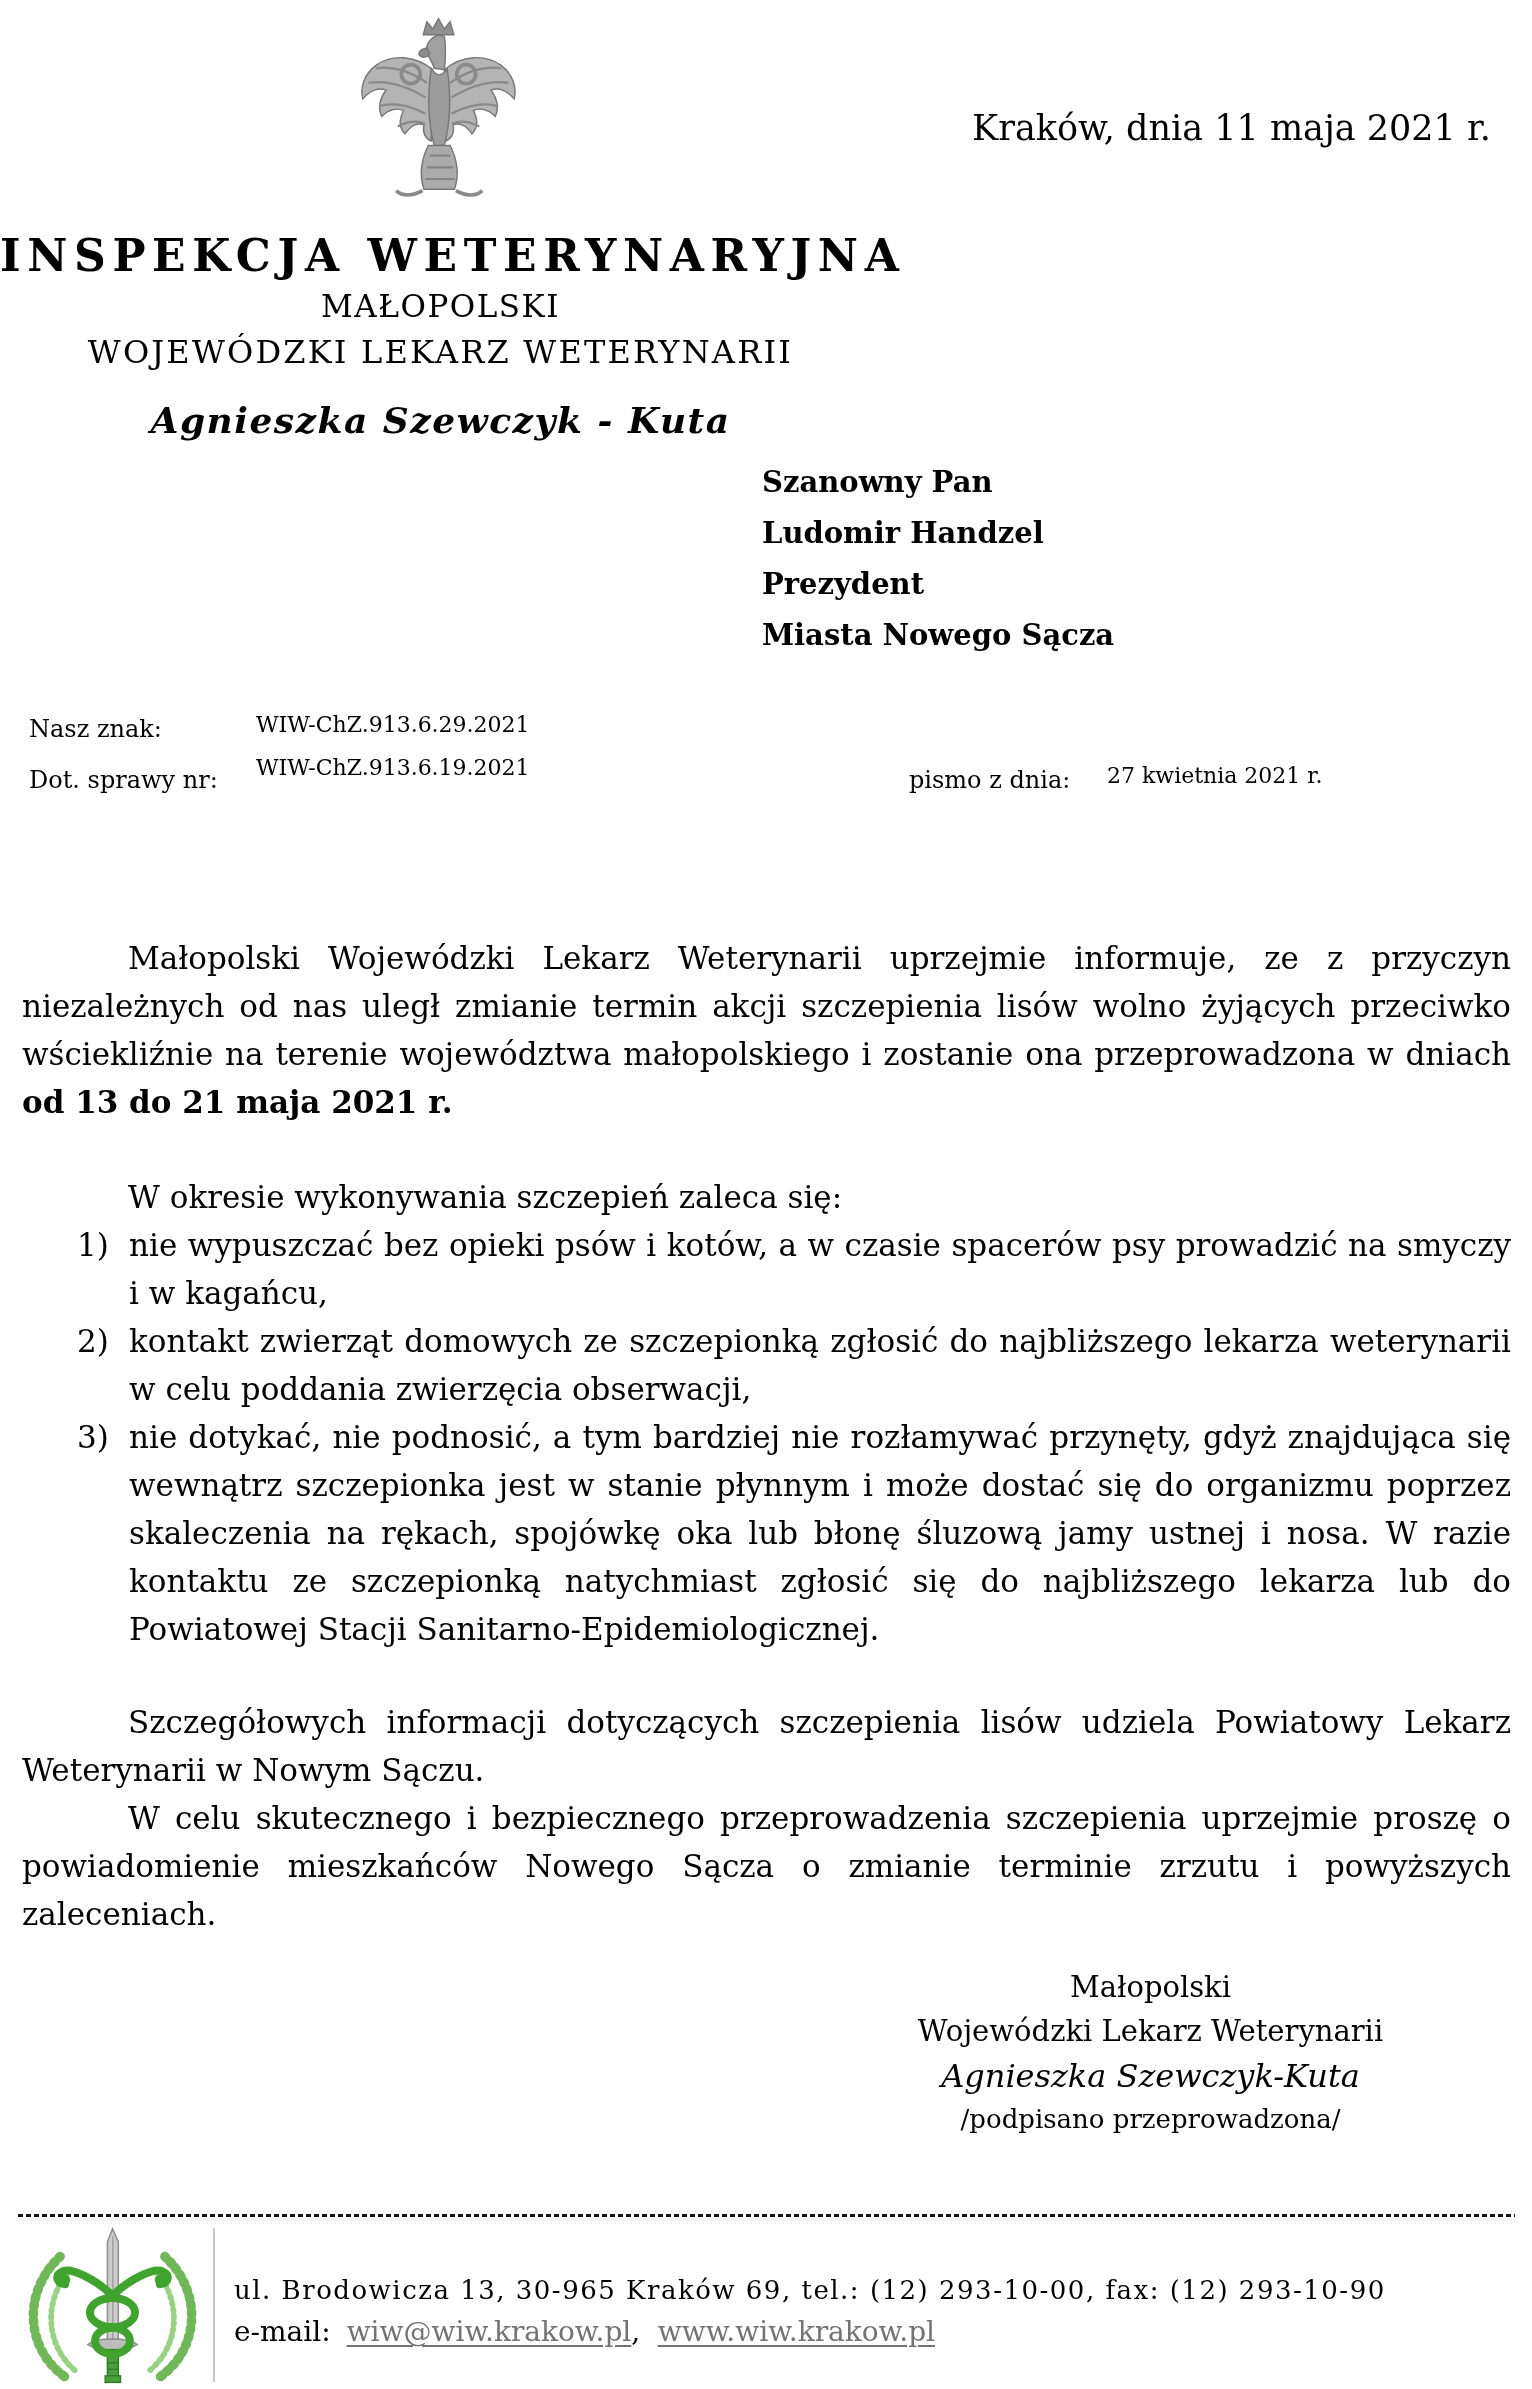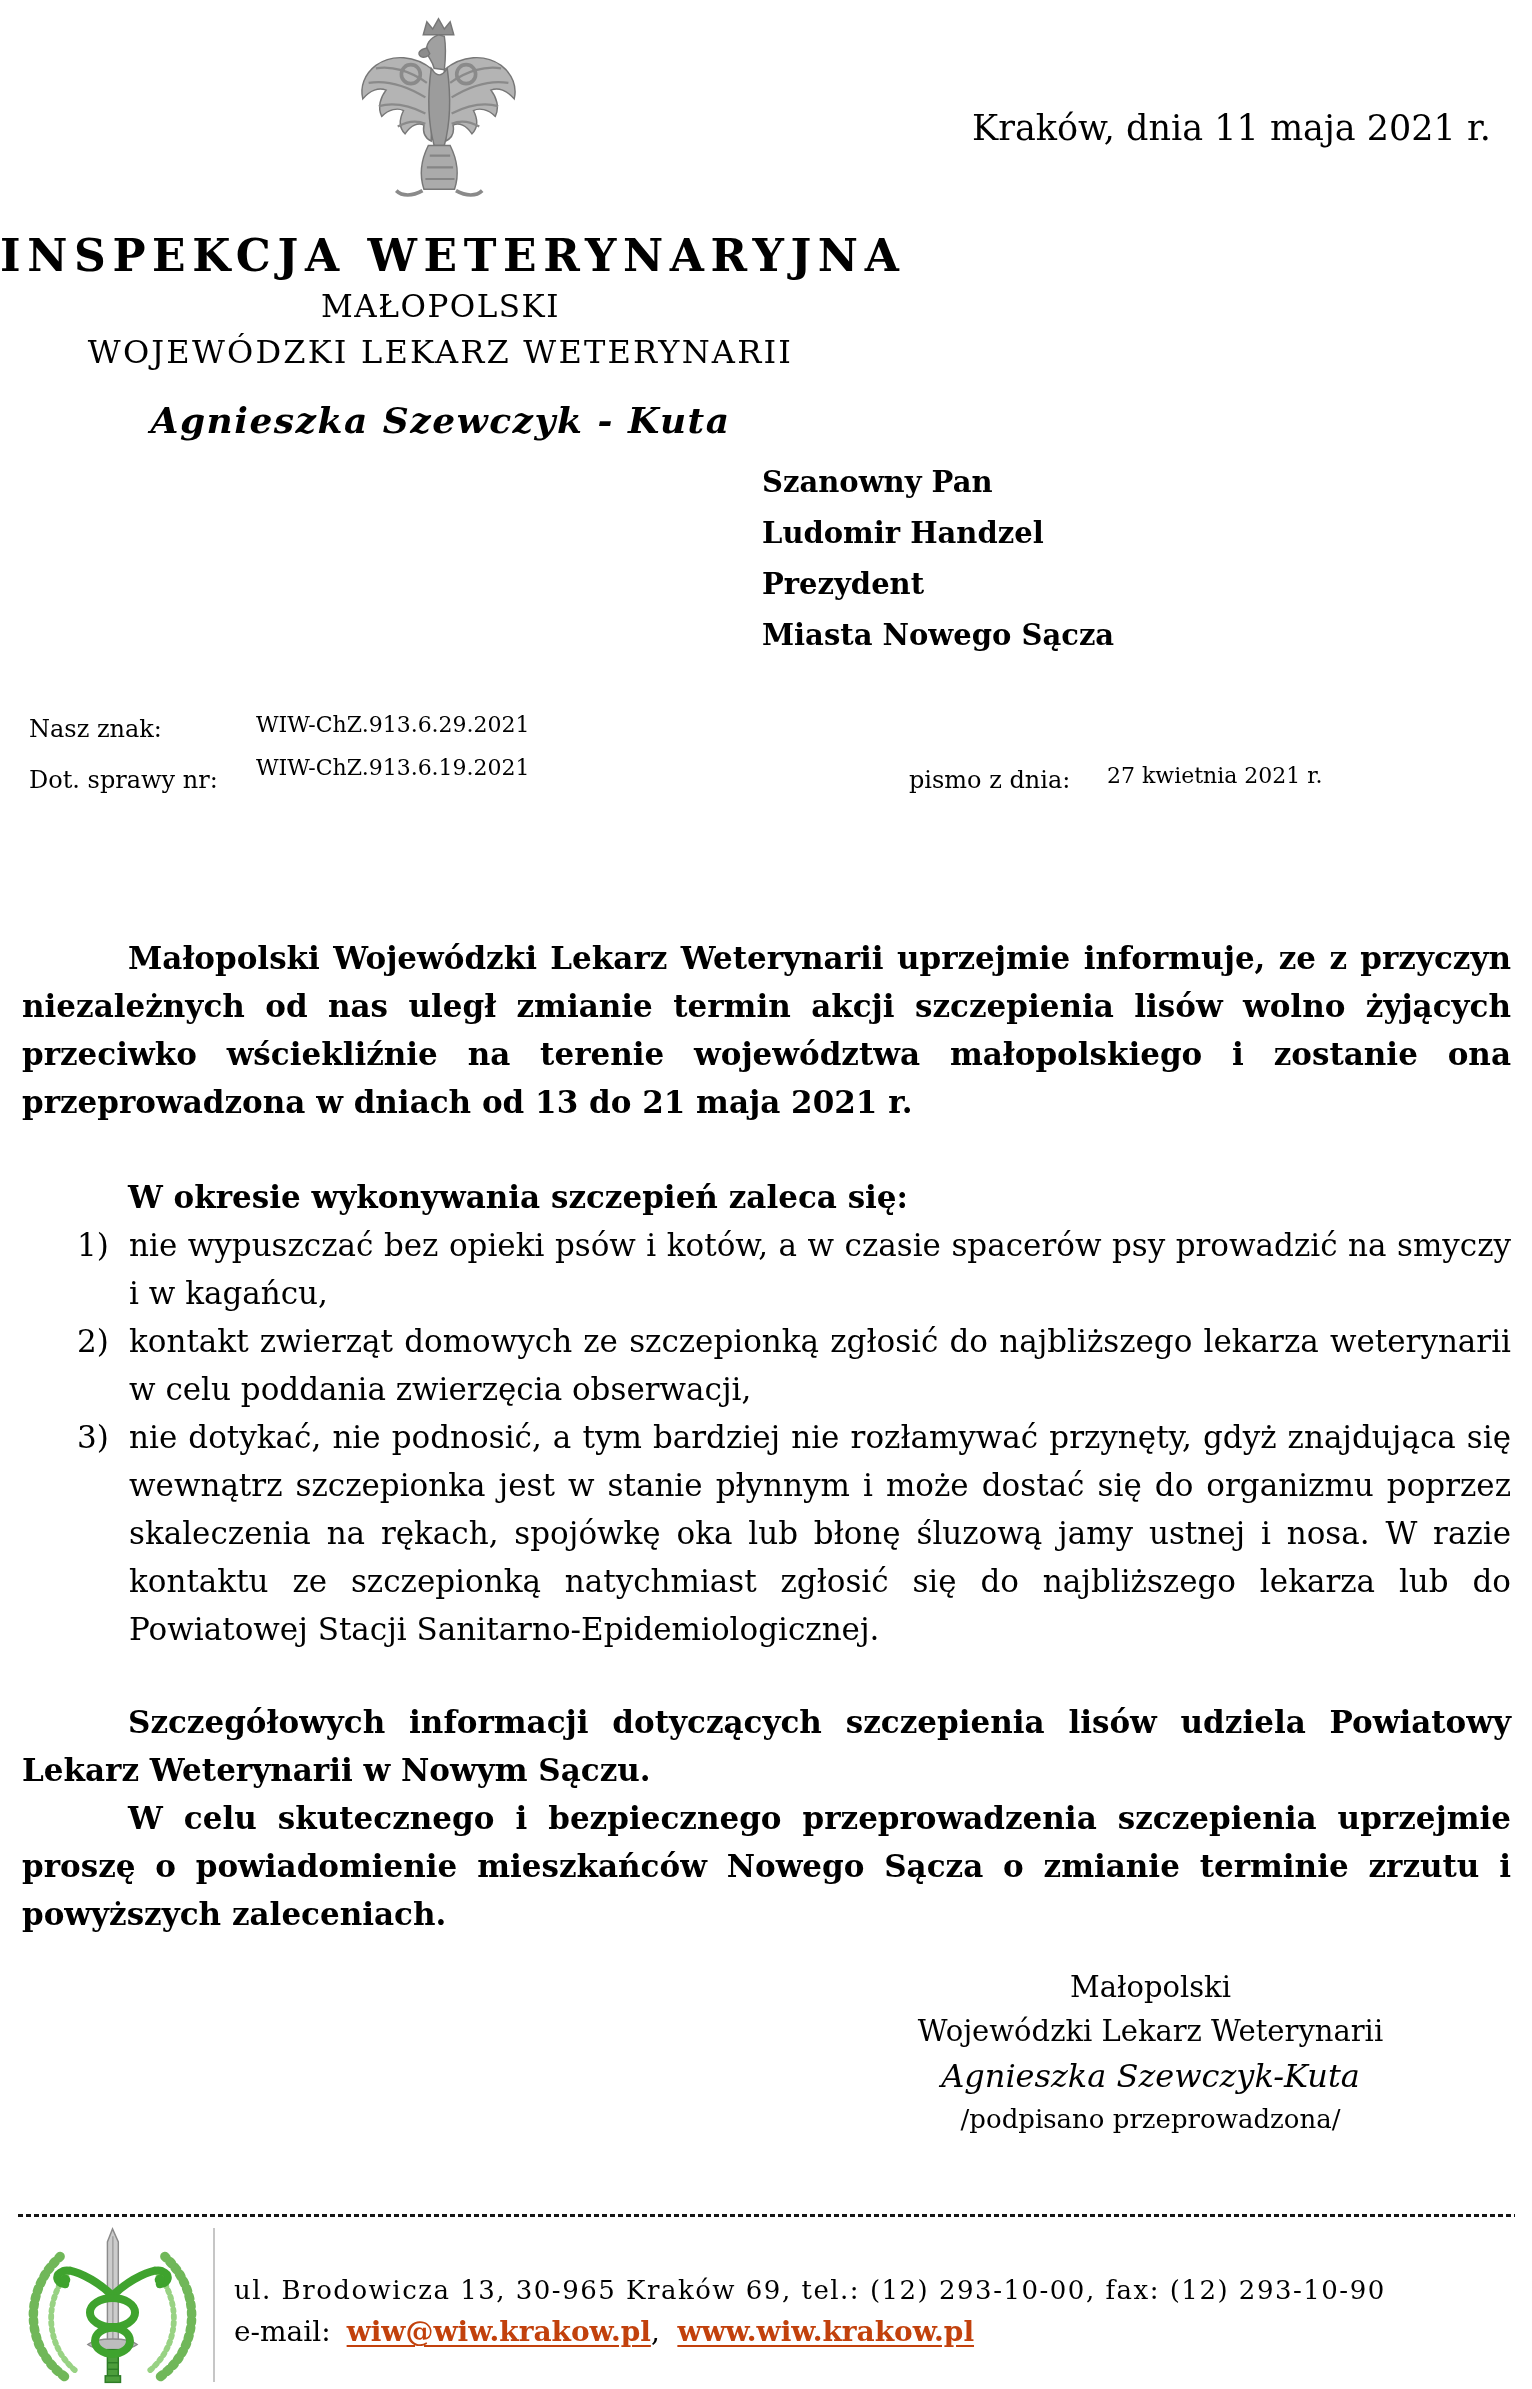--- a/index.html
+++ b/index.html
@@ -21,42 +21,42 @@
   .ref-label{position:absolute;font-size:24px;white-space:nowrap;}
   .ref-value{position:absolute;font-size:22px;white-space:nowrap;}
   .nasz-label{left:29px;top:715px;}
   .nasz-value{left:256px;top:712px;}
   .dot-label{left:29px;top:766px;}
   .dot-value{left:256px;top:755px;}
   .pismo-label{left:909px;top:766px;}
   .pismo-value{left:1107px;top:763px;}
   
   .body-flow{position:absolute;left:22px;top:934px;width:1489px;font-size:31px;line-height:48px;text-align:justify;}
-  .body-flow p{margin:0;text-indent:106px;font-weight:bold;}
+  .body-flow p{margin:0;text-indent:106px;}
   .list-intro{margin-top:47px !important;}
   .list{margin:0;padding-left:107px;}
   .list-item{position:relative;text-align:justify;}
   .list-num{position:absolute;left:-52px;top:0;}
   .para-info{margin-top:45px !important;}
   
   .signature{position:absolute;left:772px;top:1965px;width:757px;text-align:center;}
   .sig-line{font-size:29px;line-height:44px;}
   .sig-name{font-size:32px;font-style:italic;line-height:47px;}
   .sig-note{font-size:26px;line-height:38px;}
   
   .sep-dashed{position:absolute;left:17.5px;top:2214px;width:1497px;height:2.9px;
     background:repeating-linear-gradient(90deg,#151515 0 5.1px,transparent 5.1px 8px);}
   .vet-logo{position:absolute;left:11.7px;top:2226px;width:201px;height:160px;}
   .v-div{position:absolute;left:213px;top:2228px;width:1.5px;height:154px;background:#c6c6c6;}
   .footer-text{position:absolute;left:234px;top:2247px;}
   .footer-org{font-size:33px;letter-spacing:3.6px;white-space:nowrap;}
   .footer-addr{font-size:26px;letter-spacing:1.5px;margin-top:28px;white-space:nowrap;}
   .footer-mail{font-size:28px;margin-top:10.2px;white-space:nowrap;}
   .footer-mail .lbl{margin-right:16px;}
-  .footer-mail a{color:#c2410c;text-decoration:underline;text-decoration-thickness:2.2px;text-underline-offset:4.4px;font-weight:bold;}
+  .footer-mail a{color:#737373;text-decoration:underline;text-decoration-thickness:2.2px;text-underline-offset:4.4px;}
   .footer-mail .comma{margin-right:8.7px;}
 </style>
 </head>
 <body>
 
 <div class="page">
 
   <svg class="eagle" viewBox="0 0 232 272" xmlns="http://www.w3.org/2000/svg">
     <g stroke="#777" stroke-width="2" fill="#a6a6a6">
       <path d="M95 30 L100 12 L108 22 L116 8 L124 22 L132 12 L137 30 Z" fill="#909090"></path>

